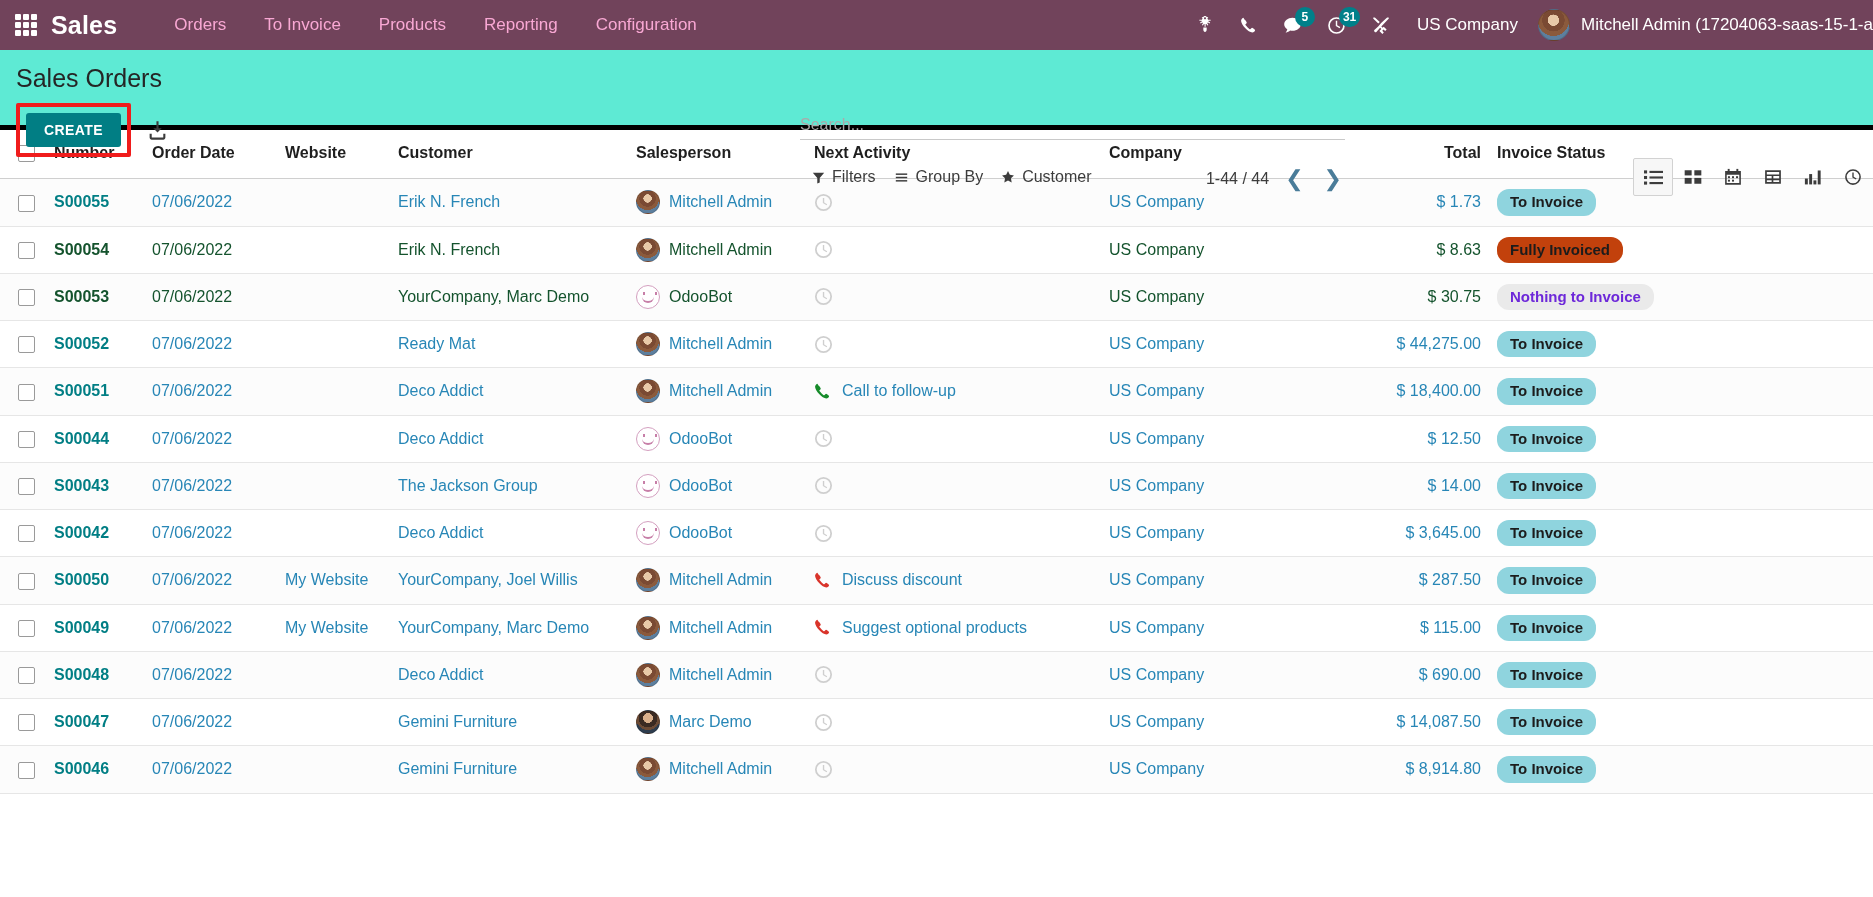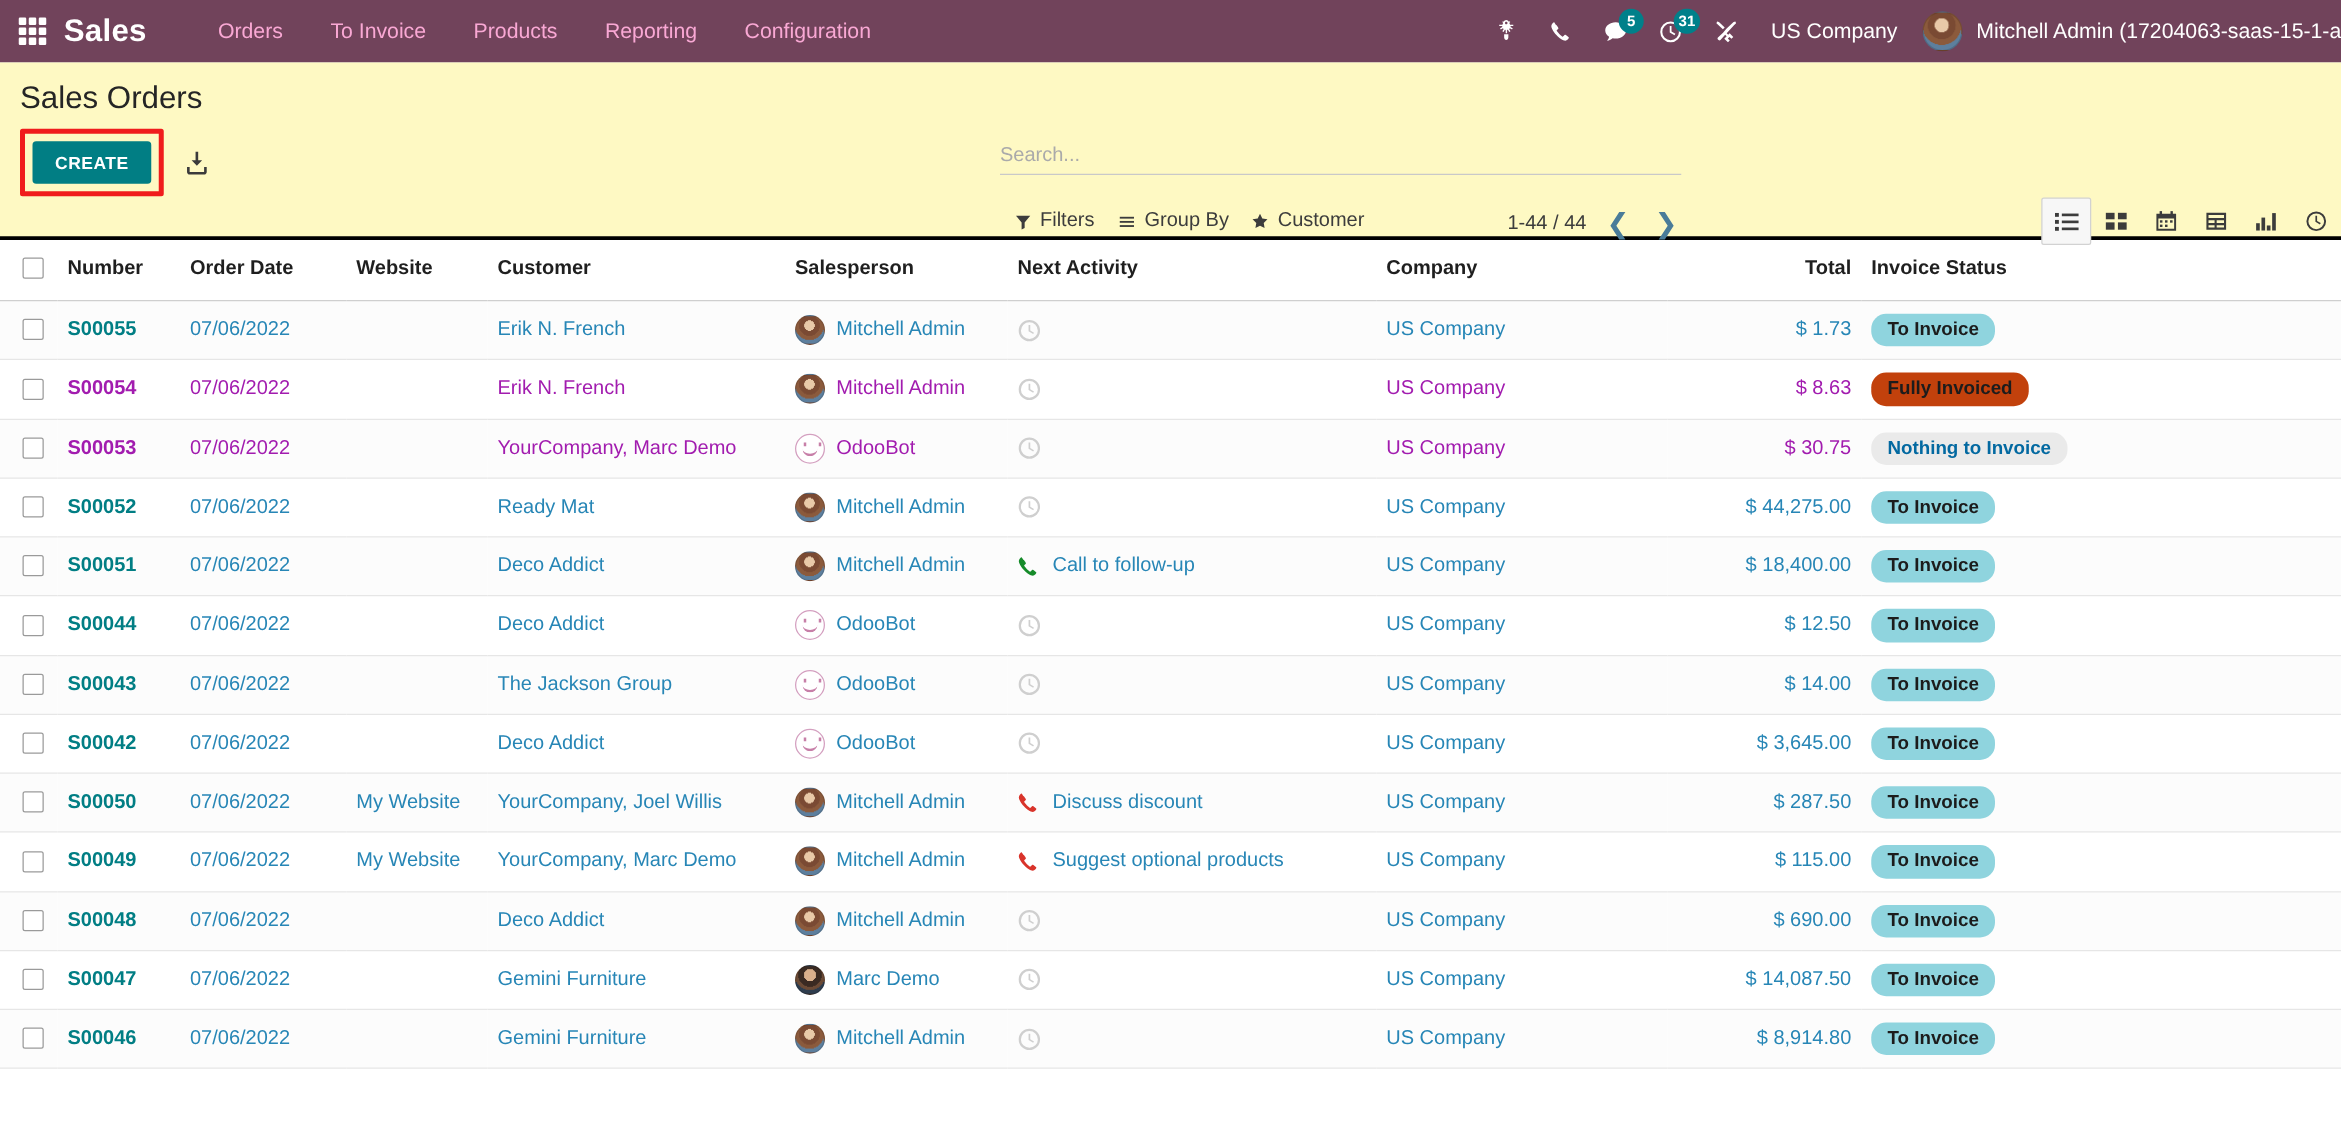--- a/index.html
+++ b/index.html
@@ -94,23 +94,23 @@
     background: radial-gradient(circle at 48% 34%, #e8c9a8 0 22%, #7a4a33 23% 44%, #8b5a3c 45% 62%, #5d7f9e 63% 100%);
     margin-right: 11px;
     flex: none;
     border: 1px solid rgba(0,0,0,.15);
   }
   .user-name { font-size: 17px; }
 
   
   .control-panel {
     position: relative;
-    border-bottom: 3px solid #000000;
-    background: #fef9c3;
-    height: 142px;
+    border-bottom: 5px solid #000000;
+    background: #5eead4;
+    height: 80px;
   }
   .cp-title {
     position: absolute;
     left: 16px; top: 14px;
     font-size: 25px;
     color: #252525;
     font-weight: normal;
   }
   .cp-buttons {
     position: absolute;
@@ -257,21 +257,21 @@
     border: 1px solid #9a9a9a;
     border-radius: 2px;
     background: #fff;
     display: inline-block;
     cursor: pointer;
     vertical-align: middle;
   }
   .link { color: #017e84; }
   .link-blue { color: #2786b6; cursor: pointer; }
   .num-bold { font-weight: bold; }
-  .dark { color: #a21caf; }
+  .dark { color: #14532d; }
 
   .cell-person { display: flex; align-items: center; gap: 9px; }
   .avatar-sm {
     width: 24px; height: 24px; border-radius: 50%;
     flex: none;
     border: 1px solid rgba(0,0,0,.12);
   }
   .av-mitchell {
     background: radial-gradient(circle at 48% 34%, #e8c9a8 0 22%, #7a4a33 23% 44%, #8b5a3c 45% 62%, #5d7f9e 63% 100%);
   }
@@ -307,21 +307,21 @@
     display: inline-block;
     padding: 4px 13px 5px 13px;
     border-radius: 12px;
     font-size: 15px;
     font-weight: bold;
     color: #1c1c1c;
     line-height: 1.15;
   }
   .st-toinvoice { background: #8fd4de; }
   .st-fully     { background: #c2410c; }
-  .st-nothing   { background: #eaeaea; color: #0369a1; }
+  .st-nothing   { background: #eaeaea; color: #6d28d9; }
 
   .total-val { font-variant-numeric: tabular-nums; }
 </style>
 </head>
 <body>
 
 <div class="navbar">
   <div class="apps-grid">
     <i></i>
       <i></i>

